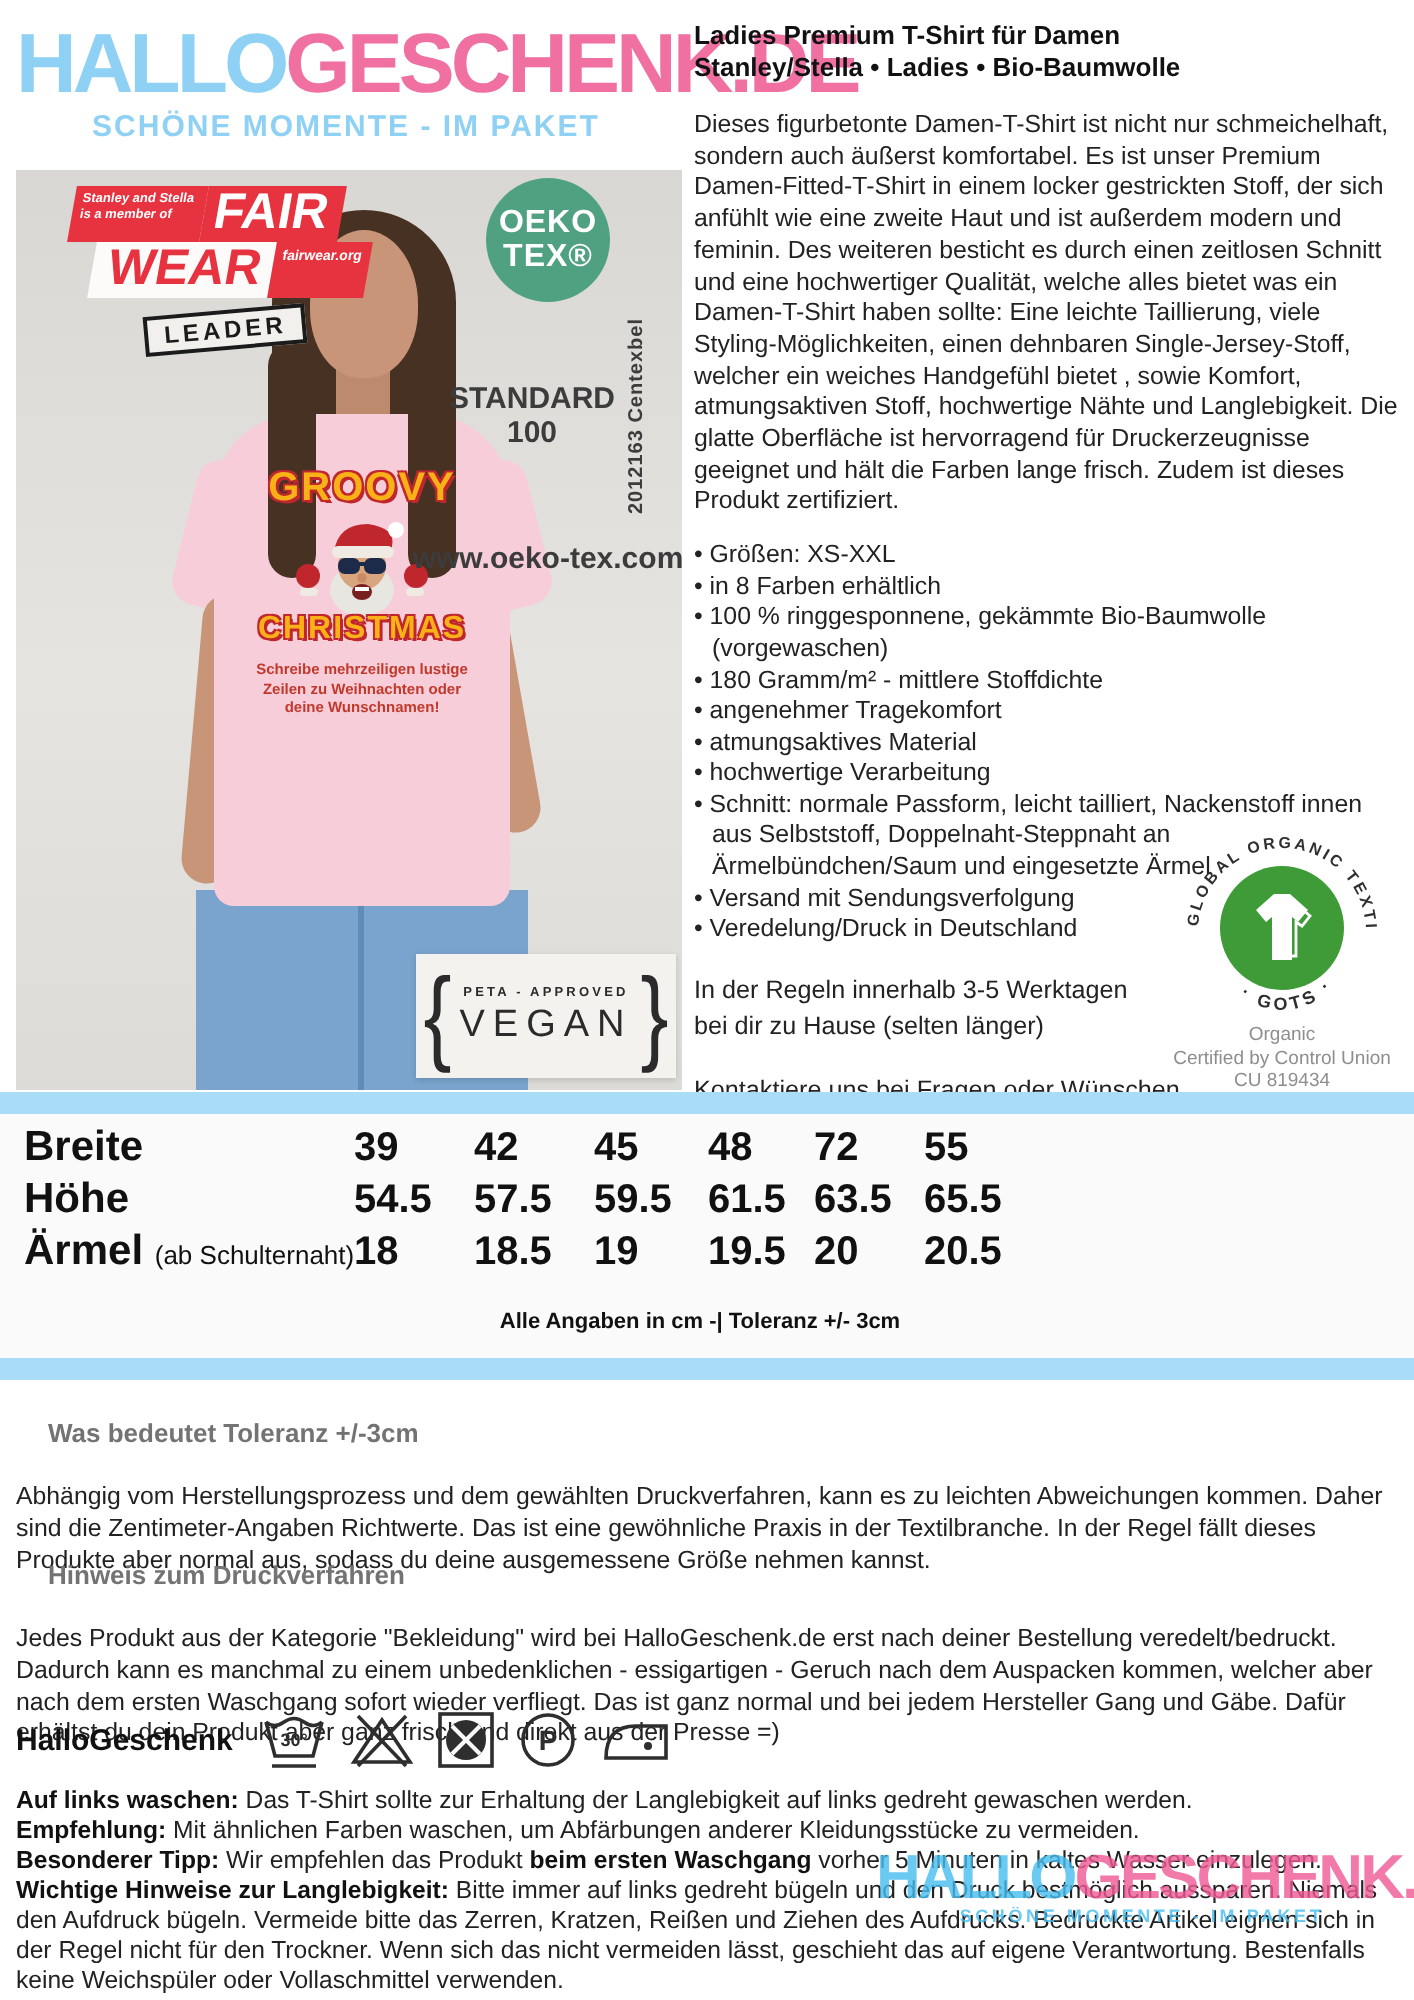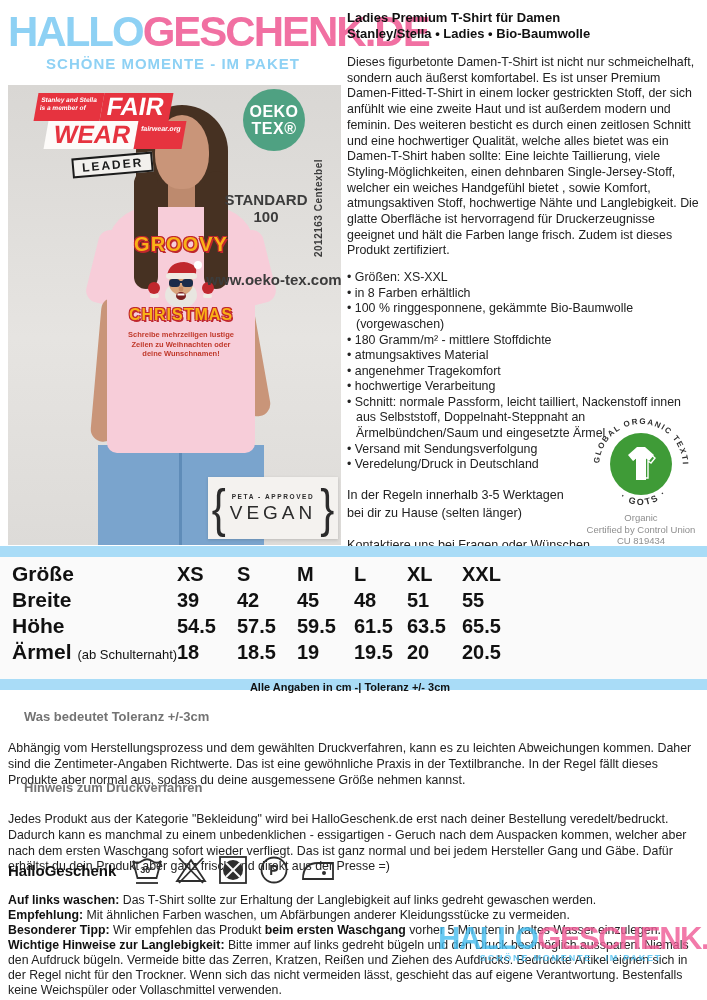--- a/index.html
+++ b/index.html
@@ -215,22 +215,22 @@
   <div class="info-title">
     <div>Ladies Premium T-Shirt für Damen</div>
     <div>Stanley/Stella • Ladies • Bio-Baumwolle</div>
   </div>
   <div class="info-desc">Dieses figurbetonte Damen-T-Shirt ist nicht nur schmeichelhaft, sondern auch äußerst komfortabel. Es ist unser Premium Damen-Fitted-T-Shirt in einem locker gestrickten Stoff, der sich anfühlt wie eine zweite Haut und ist außerdem modern und feminin. Des weiteren besticht es durch einen zeitlosen Schnitt und eine hochwertiger Qualität, welche alles bietet was ein Damen-T-Shirt haben sollte: Eine leichte Taillierung, viele Styling-Möglichkeiten, einen dehnbaren Single-Jersey-Stoff, welcher ein weiches Handgefühl bietet , sowie Komfort, atmungsaktiven Stoff, hochwertige Nähte und Langlebigkeit. Die glatte Oberfläche ist hervorragend für Druckerzeugnisse geeignet und hält die Farben lange frisch. Zudem ist dieses Produkt zertifiziert.</div>
   <ul class="bullets">
     <li>Größen: XS-XXL</li>
     <li>in 8 Farben erhältlich</li>
     <li>100 % ringgesponnene, gekämmte Bio-Baumwolle (vorgewaschen)</li>
     <li>180 Gramm/m² - mittlere Stoffdichte</li>
+    <li>angenehmer Tragekomfort</li>
     <li>atmungsaktives Material</li>
-    <li>angenehmer Tragekomfort</li>
     <li>hochwertige Verarbeitung</li>
     <li>Schnitt: normale Passform, leicht tailliert, Nackenstoff innen aus Selbststoff, Doppelnaht-Steppnaht an Ärmelbündchen/Saum und eingesetzte Ärmel</li>
     <li>Versand mit Sendungsverfolgung</li>
     <li>Veredelung/Druck in Deutschland</li>
   </ul>
   <div class="delivery">
     <div>In der Regeln innerhalb 3-5 Werktagen</div>
     <div>bei dir zu Hause (selten länger)</div>
   </div>
   <div class="contact">
@@ -261,35 +261,26 @@
     <div>Certified by Control Union</div>
     <div>CU 819434</div>
   </div>
 </div>
 
 <div class="bar bar1"></div>
 <div class="bar bar2"></div>
 
 <div class="size-table">
   <div class="size-row">
-    <span class="lbl">Größe</span>
-    <span class="val">XS</span>
-    <span class="val">S</span>
-    <span class="val">M</span>
-    <span class="val">L</span>
-    <span class="val">XL</span>
-    <span class="val">XXL</span>
-  </div>
-  <div class="size-row">
     <span class="lbl">Breite</span>
     <span class="val">39</span>
     <span class="val">42</span>
     <span class="val">45</span>
     <span class="val">48</span>
-    <span class="val">51</span>
+    <span class="val">72</span>
     <span class="val">55</span>
   </div>
   <div class="size-row">
     <span class="lbl">Höhe</span>
     <span class="val">54.5</span>
     <span class="val">57.5</span>
     <span class="val">59.5</span>
     <span class="val">61.5</span>
     <span class="val">63.5</span>
     <span class="val">65.5</span>

